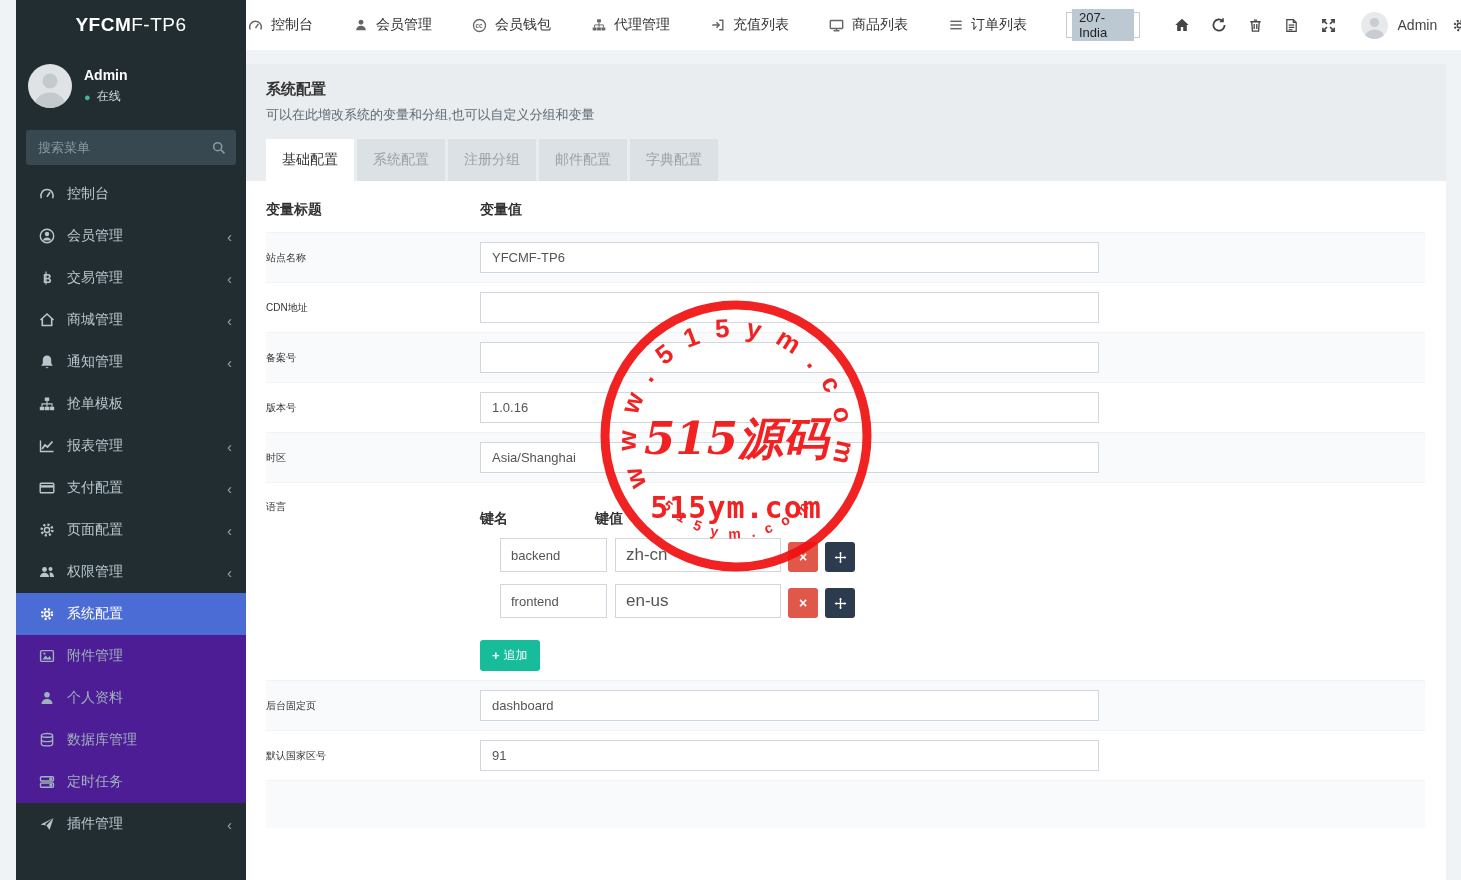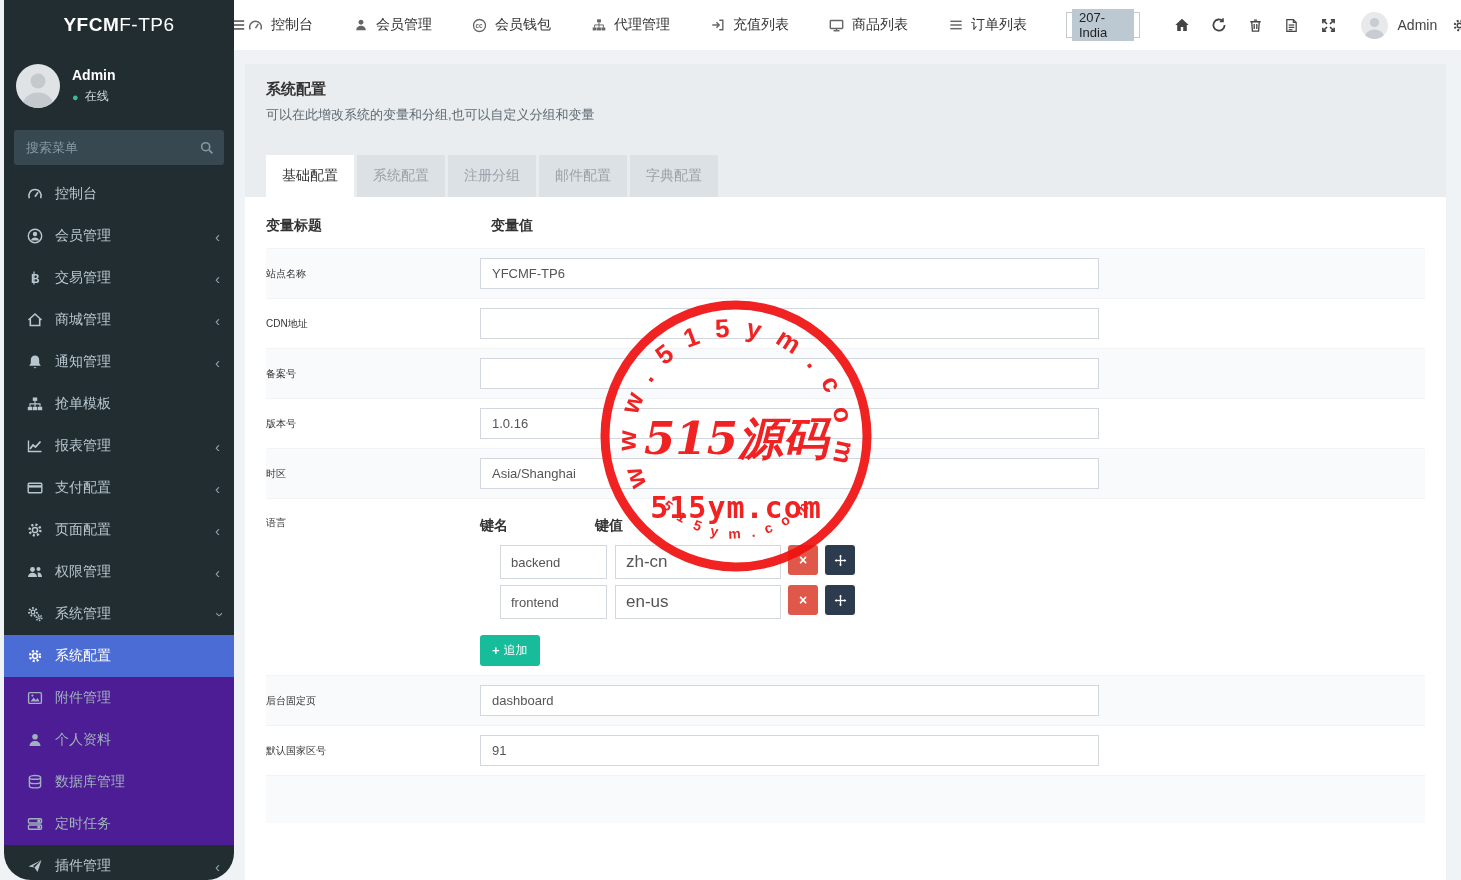--- a/index.html
+++ b/index.html
@@ -5,22 +5,22 @@
   * { margin:0; padding:0; box-sizing:border-box; }
   html,body { width:1461px; height:880px; overflow:hidden;
     font-family:"Liberation Sans","DejaVu Sans",sans-serif; background:#f0f3f5; }
 
   
   .ico { display:inline-flex; align-items:center; justify-content:center;
          width:17px; height:16px; flex:0 0 auto; }
   .ico svg { display:block; }
 
   
-  .sidebar { position:absolute; left:4px; top:0; width:230px; height:880px;
-    background:#222d32; color:#b8c7ce; z-index:20;border-radius:27px; }
+  .sidebar { position:absolute; left:16px; top:0; width:230px; height:880px;
+    background:#222d32; color:#b8c7ce; z-index:20; }
   .brand { height:50px; display:flex; align-items:center; justify-content:center;
     color:#fff; font-size:19px; letter-spacing:.5px; background:#222d32; }
   .brand b { font-weight:700; }
   .user-panel { display:flex; align-items:center; padding:14px 12px 10px 12px; }
   .avatar { width:44px; height:44px; border-radius:50%; background:#dfe3e6;
     position:relative; overflow:hidden; flex:0 0 auto; }
   .avatar svg { position:absolute; left:0; top:0; }
   .user-info { margin-left:12px; }
   .user-name { color:#fff; font-weight:700; font-size:14px; margin-bottom:5px; }
   .user-status { font-size:12px; color:#d8dde1; display:flex; align-items:center; }
@@ -63,45 +63,45 @@
   .admin-chip .mini-avatar { width:27px; height:27px; border-radius:50%;
     background:#e7e9eb; position:relative; overflow:hidden; }
   .admin-chip .name { font-size:14px; color:#444; margin-left:10px; }
 
   
   .content { position:absolute; left:230px; top:50px; width:1231px; height:830px;
     background:#f0f3f5; padding:14px 15px 0 15px; }
   .panel { background:#fff; width:1201px; min-height:816px; }
   .panel-head { background:#e9edef; padding:16px 21px 0 21px; }
   .panel-title { font-size:15px; font-weight:700; color:#333; margin-bottom:7px; }
-  .panel-sub { font-size:13px; color:#5f6a72; margin-bottom:31px; }
+  .panel-sub { font-size:13px; color:#5f6a72; margin-bottom:15px; }
   .tabs { display:flex; }
   .tab { width:88px; text-align:center; padding:12px 0; font-size:14px;
     background:#dce1e5; color:#9aa1a8; margin-right:3px; cursor:pointer; }
   .tab.active { background:#fff; color:#333; }
   .panel-body { padding:6px 21px 20px 21px; background:#fff; }
 
   .thead { display:flex; padding:14px 0 13px 0; }
   .thead .c1 { width:214px; font-size:14px; font-weight:700; color:#333; }
-  .thead .c2 { font-size:14px; font-weight:700; color:#333;margin-left:11px; }
+  .thead .c2 { font-size:14px; font-weight:700; color:#333; }
   .frow { display:flex; border-top:1px solid #f2f3f4; padding:9px 0; min-height:48px;
     align-items:center; }
   .frow:nth-child(odd) { background:#f9fafb; }
   .frow .c1 { width:214px; font-size:10px; color:#333; flex:0 0 auto; }
   .frow.top { align-items:flex-start; }
   .frow.top .c1 { padding-top:8px; }
   .tinput { width:619px; height:31px; border:1px solid #d2d6de; background:#fff;
     font-size:13px; color:#555; padding:0 11px; outline:none; font-family:inherit; }
   .tarea { width:619px; height:101px; border:1px solid #d2d6de; background:#fff;
     font-size:13px; color:#555; padding:6px 11px; outline:none; resize:both;
     font-family:inherit; }
 
-  .kv-head { display:flex; margin:9px 0 10px 0; }
+  .kv-head { display:flex; margin:18px 0 10px 0; }
   .kv-head .kh { width:115px; font-size:14px; font-weight:700; color:#333; }
-  .kv-row { display:flex; align-items:flex-start; margin-bottom:6px;padding-left:20px; }
+  .kv-row { display:flex; align-items:flex-end; margin-bottom:12px;padding-left:20px; }
   .kv-key { width:107px; height:34px; border:1px solid #d2d6de; font-size:13px;
     color:#555; padding:0 10px; margin-right:8px; outline:none; font-family:inherit; }
   .kv-val { width:166px; height:34px; border:1px solid #d2d6de; font-size:17px;
     color:#555; padding:0 10px; outline:none; font-family:inherit; }
   .btn-sq { width:30px; height:30px; border:none; border-radius:3px; color:#fff;
     display:flex; align-items:center; justify-content:center; cursor:pointer;
     margin-left:7px; font-size:14px; font-weight:700; }
   .btn-del { background:#e0584a; }
   .btn-move { background:#2c3b4e; }
   .btn-add { margin-top:10px; background:#17bc9b; color:#fff; border:none;
@@ -254,32 +254,20 @@
       <span class="ico">
           <svg width="16" height="16" viewBox="0 0 16 16" fill="currentColor">
             <circle cx="5.5" cy="5.5" r="2.4"></circle>
             <path d="M1 13c0-2.6 2-4.3 4.5-4.3S10 10.4 10 13z"></path>
             <circle cx="11.5" cy="5" r="2"></circle>
             <path d="M10.6 8.6c2.5-.4 4.4 1.6 4.4 4.4h-4"></path>
           </svg>
         </span>
       <span class="lbl">权限管理</span>
       <span class="chev">‹</span>
-    </div>
-    <div class="mi">
-      <span class="ico">
-          <svg width="16" height="16" viewBox="0 0 16 16" fill="none" stroke="currentColor">
-            <circle cx="6" cy="6" r="1.8" stroke-width="1.2"></circle>
-            <circle cx="6" cy="6" r="3.9" stroke-width="2" stroke-dasharray="1.7 1.7"></circle>
-            <circle cx="12" cy="11.8" r="1.2" stroke-width="1"></circle>
-            <circle cx="12" cy="11.8" r="2.7" stroke-width="1.7" stroke-dasharray="1.4 1.4"></circle>
-          </svg>
-        </span>
-      <span class="lbl">系统管理</span>
-      <span class="chev down">‹</span>
     </div>
     <div class="mi sub active">
       <span class="ico">
           <svg width="16" height="16" viewBox="0 0 16 16" fill="none" stroke="currentColor">
             <circle cx="8" cy="8" r="2.4" stroke-width="1.5"></circle>
             <circle cx="8" cy="8" r="5" stroke-width="2.3" stroke-dasharray="2 2"></circle>
           </svg>
         </span>
       <span class="lbl">系统配置</span>
     </div>

